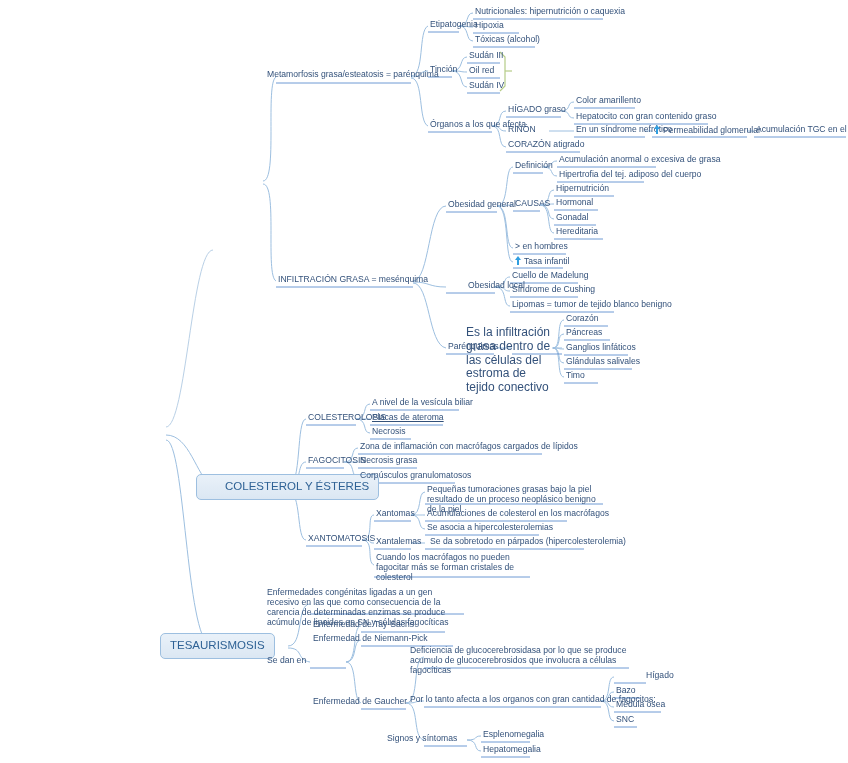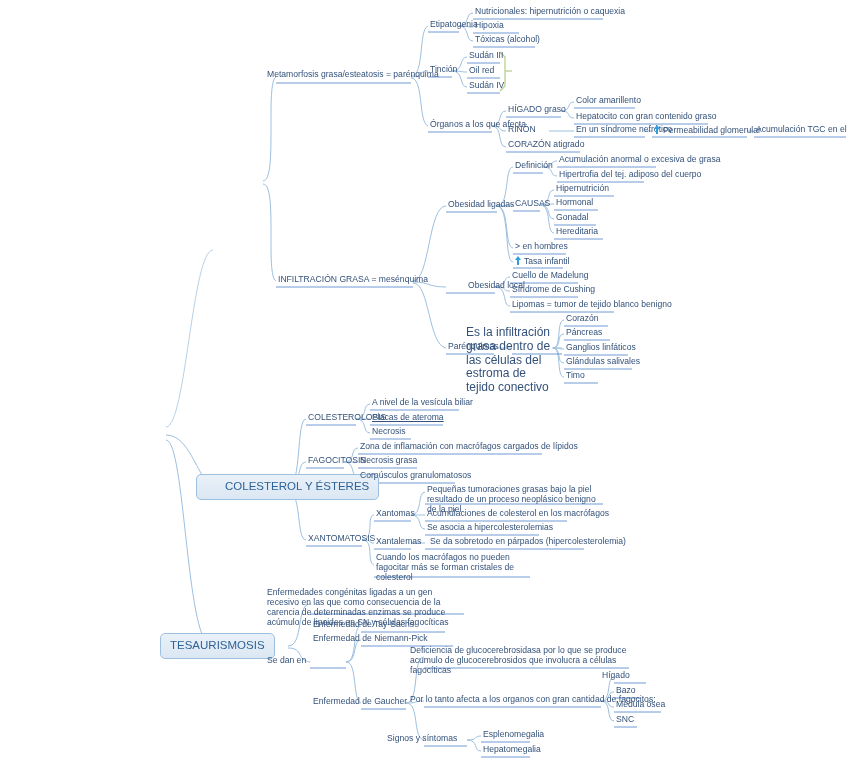--- a/index.html
+++ b/index.html
@@ -271,21 +271,21 @@
   <div class="node leaf" style="left:574px;top:125px;">En un síndrome nefrótico</div>
   <div class="node leaf" style="left:652px;top:125px;">
     <span class="upicon"></span><span>Permeabilidad glomerular</span>
   </div>
   <div class="node leaf" style="left:754px;top:125px;">Acumulación TGC en el TP</div>
 
   <div class="node leaf" style="left:506px;top:140px;">CORAZÓN atigrado</div>
 
   <div class="node leaf" style="left:276px;top:275px;">INFILTRACIÓN GRASA = mesénquima</div>
 
-  <div class="node leaf" style="left:446px;top:200px;">Obesidad ligadas</div>
+  <div class="node leaf" style="left:446px;top:200px;">Obesidad general</div>
 
   <div class="node leaf" style="left:513px;top:161px;">Definición</div>
   <div class="node leaf" style="left:557px;top:155px;">Acumulación anormal o excesiva de grasa</div>
   <div class="node leaf" style="left:557px;top:170px;">Hipertrofia del tej. adiposo del cuerpo</div>
 
   <div class="node leaf" style="left:513px;top:199px;">CAUSAS</div>
   <div class="node leaf" style="left:554px;top:184px;">Hipernutrición</div>
   <div class="node leaf" style="left:554px;top:198px;">Hormonal</div>
   <div class="node leaf" style="left:554px;top:213px;">Gonadal</div>
   <div class="node leaf" style="left:554px;top:227px;">Hereditaria</div>
@@ -336,21 +336,21 @@
 
   <div class="node leaf" style="left:311px;top:620px;">Enfermedad de Tay-Sachs</div>
   <div class="node leaf" style="left:311px;top:634px;">Enfermedad de Niemann-Pick</div>
 
   <div class="node leaf" style="left:311px;top:697px;">Enfermedad de Gaucher</div>
 
   <div class="node leaf multi" style="left:408px;top:646px;width:225px;">Deficiencia de glucocerebrosidasa por lo que se produce acumulo de glucocerebrosidos que involucra a células fagocíticas</div>
 
   <div class="node leaf" style="left:408px;top:695px;">Por lo tanto afecta a los organos con gran cantidad de fagocitos:</div>
 
-  <div class="node leaf" style="left:600px;top:671px;">Hígado</div>
+  <div class="node leaf" style="left:644px;top:671px;">Hígado</div>
   <div class="node leaf" style="left:614px;top:686px;">Bazo</div>
   <div class="node leaf" style="left:614px;top:700px;">Médula ósea</div>
   <div class="node leaf" style="left:614px;top:715px;">SNC</div>
 
   <div class="node leaf" style="left:385px;top:734px;">Signos y síntomas</div>
   <div class="node leaf" style="left:481px;top:730px;">Esplenomegalia</div>
   <div class="node leaf" style="left:481px;top:745px;">Hepatomegalia</div>
 
 </div>
 

